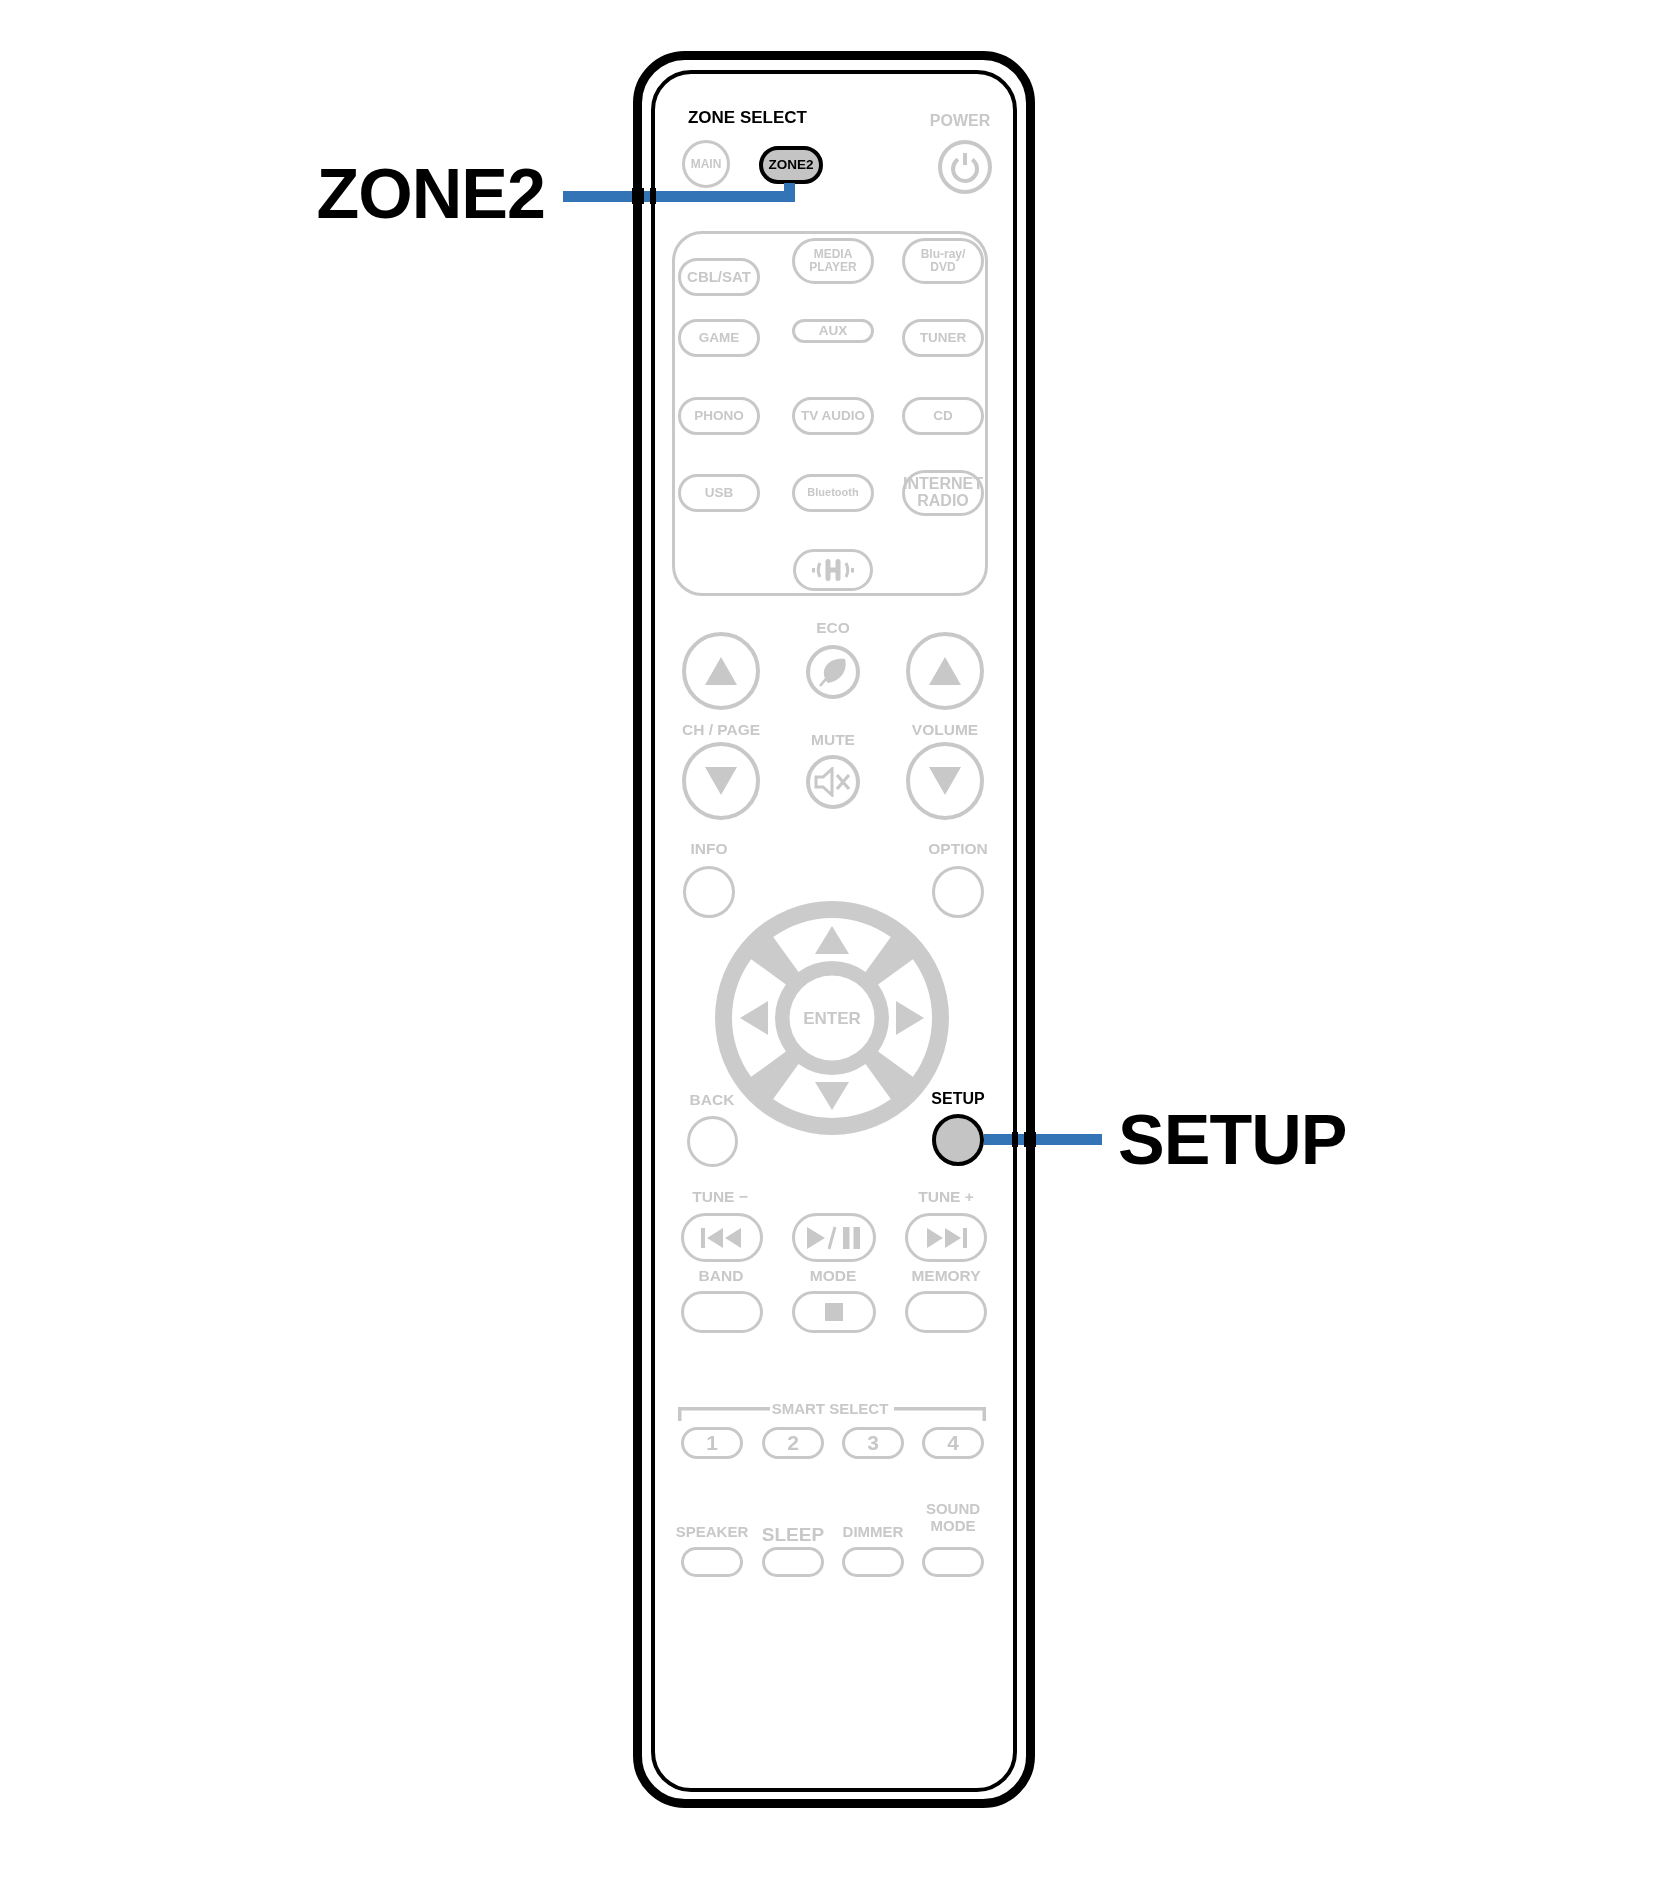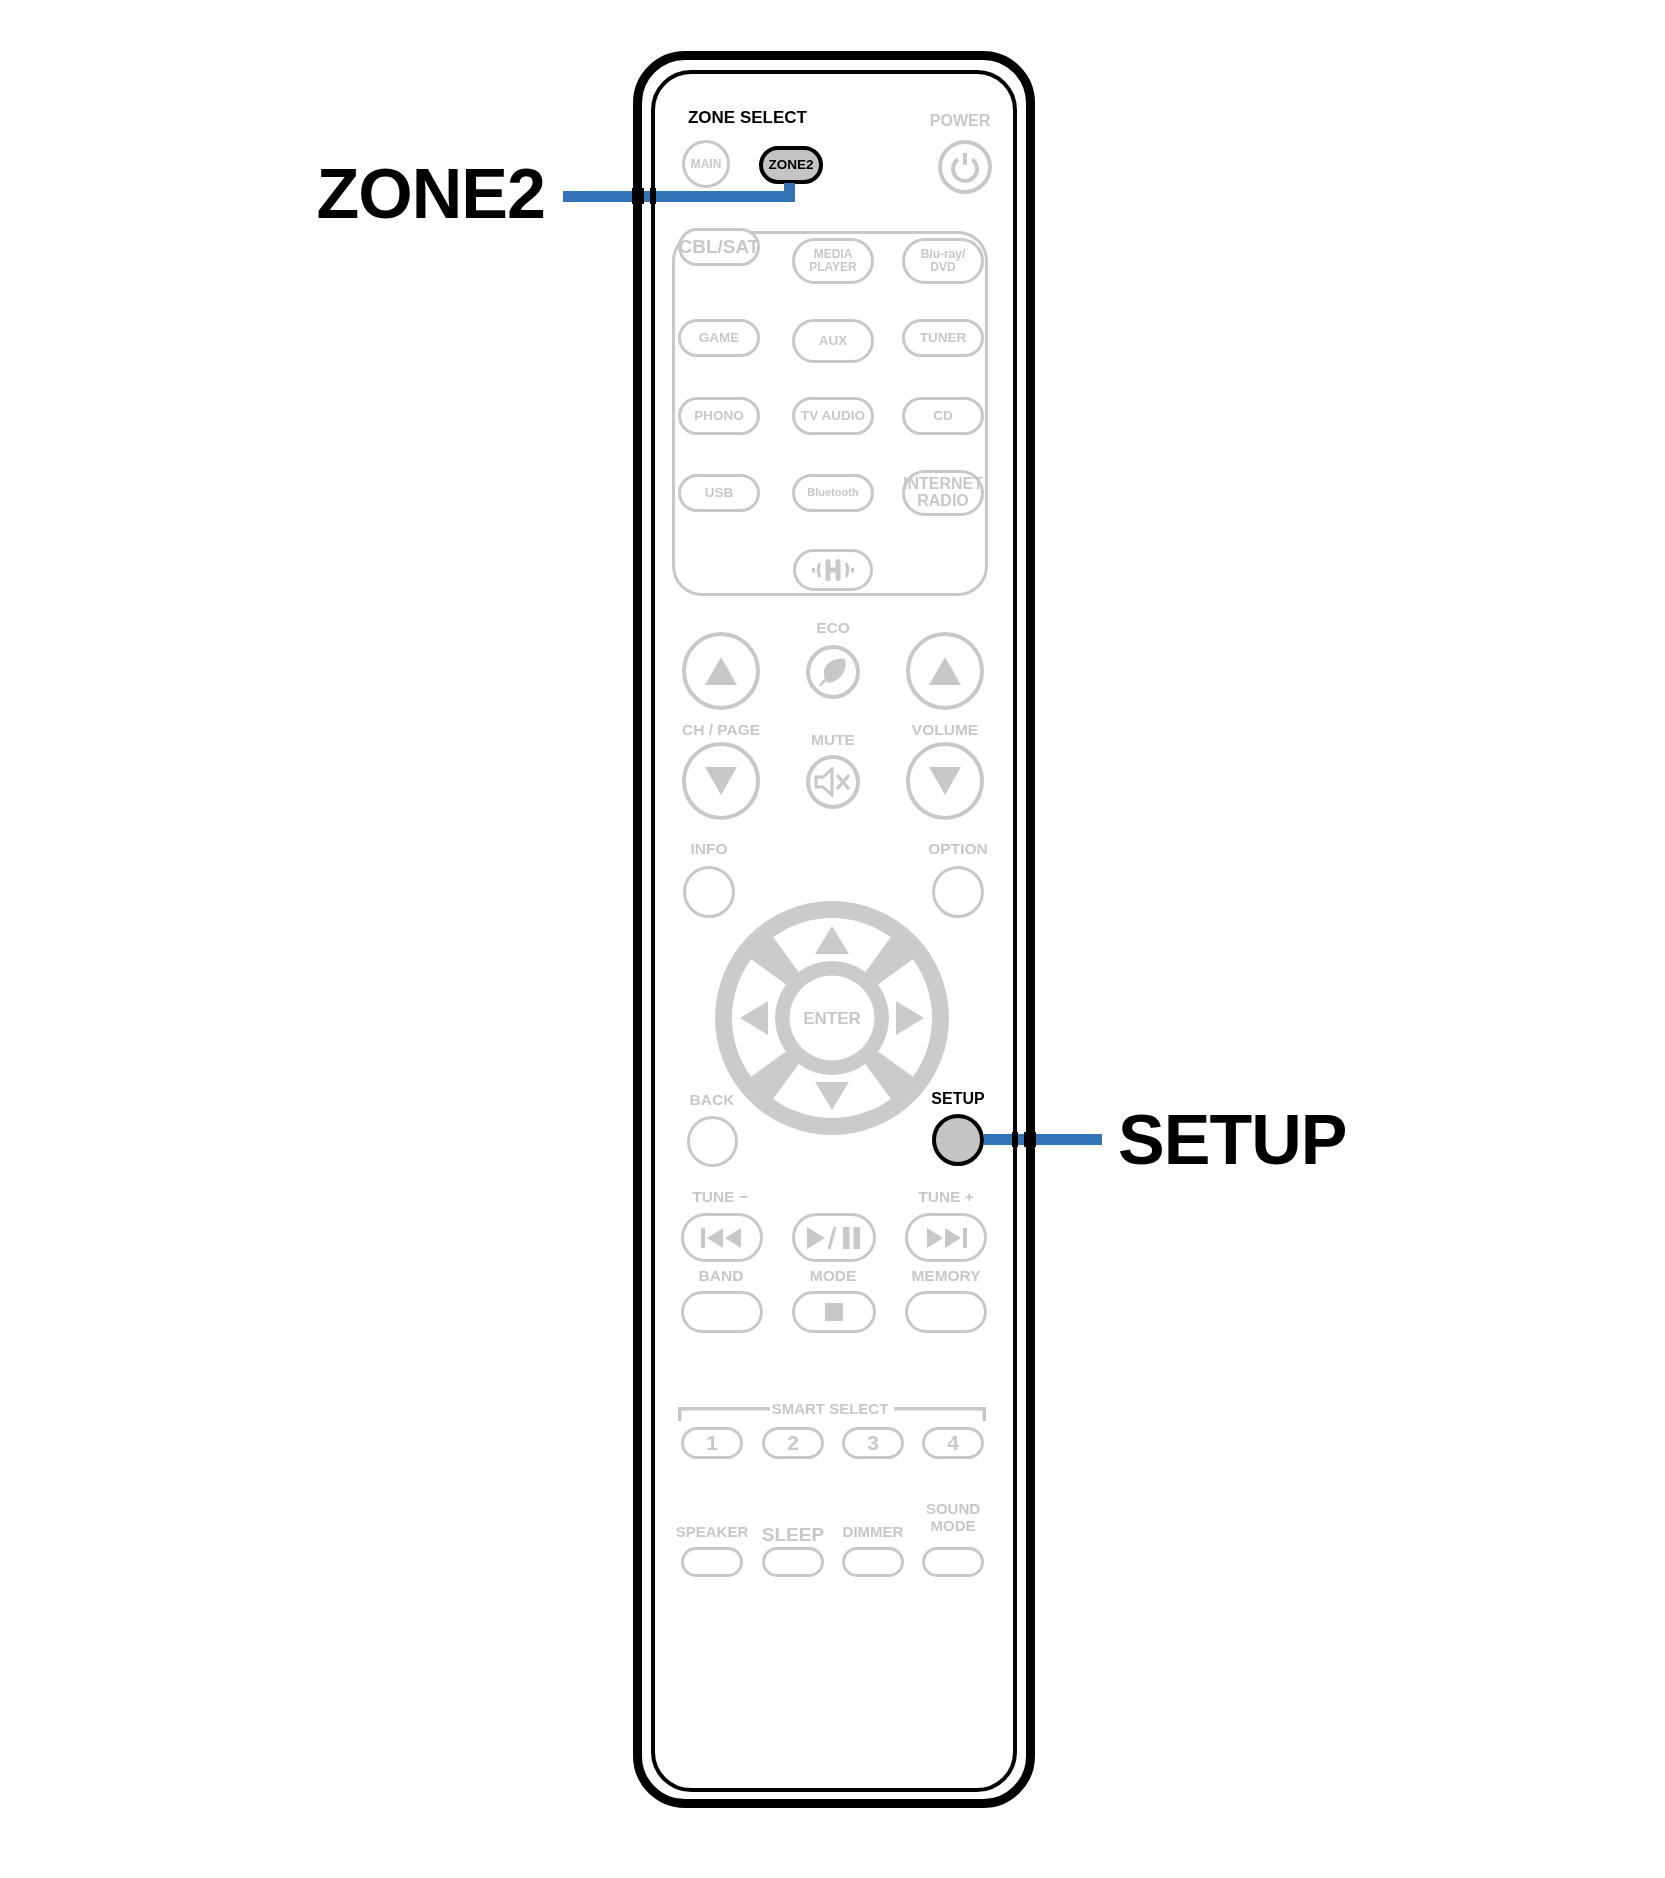--- a/index.html
+++ b/index.html
@@ -32,27 +32,27 @@
   <div class="abs lbl" style="left:904px;top:112px;width:112px;font-size:16px">POWER</div>
   <div class="abs circ" style="left:938px;top:140px;width:54px;height:54px;border-width:4px">
     <svg width="34" height="36" viewBox="0 0 34 36">
       <circle cx="17" cy="20" r="12" style="fill:none;stroke:var(--gray);stroke-width:4" stroke-dasharray="59.7 15.7" transform="rotate(-52.5 17 20)"></circle>
       <line x1="17" y1="4" x2="17" y2="16" style="stroke:var(--gray);stroke-width:4"></line>
     </svg>
   </div>
 
   <div class="abs" style="left:672px;top:231px;width:316px;height:365px;border:3.5px solid var(--gray);border-radius:30px"></div>
 
-  <div class="abs pill" style="left:678px;top:228px;width:82px;height:38px;font-size:19px">CBL/SAT</div>
+  <div class="abs pill" style="left:678px;top:258px;width:82px;height:38px;font-size:15px">CBL/SAT</div>
   <div class="abs pill" style="left:792px;top:238px;width:82px;height:46px;font-size:12px">MEDIA
 PLAYER</div>
   <div class="abs pill" style="left:902px;top:238px;width:82px;height:46px;font-size:12px">Blu-ray/
 DVD</div>
   <div class="abs pill" style="left:678px;top:319px;width:82px;height:38px;font-size:13.5px">GAME</div>
-  <div class="abs pill" style="left:792px;top:319px;width:82px;height:44px;font-size:13.5px">AUX</div>
+  <div class="abs pill" style="left:792px;top:319px;width:82px;height:24px;font-size:13.5px">AUX</div>
   <div class="abs pill" style="left:902px;top:319px;width:82px;height:38px;font-size:13.5px">TUNER</div>
   <div class="abs pill" style="left:678px;top:397px;width:82px;height:38px;font-size:13.5px">PHONO</div>
   <div class="abs pill" style="left:792px;top:397px;width:82px;height:38px;font-size:13.5px">TV AUDIO</div>
   <div class="abs pill" style="left:902px;top:397px;width:82px;height:38px;font-size:13.5px">CD</div>
   <div class="abs pill" style="left:678px;top:474px;width:82px;height:38px;font-size:13.5px">USB</div>
   <div class="abs pill" style="left:792px;top:474px;width:82px;height:38px;font-size:11px">Bluetooth</div>
   <div class="abs pill" style="left:902px;top:470px;width:82px;height:46px;font-size:16px">INTERNET
 RADIO</div>
 
   <div class="abs pill" style="left:793px;top:549px;width:80px;height:42px">

